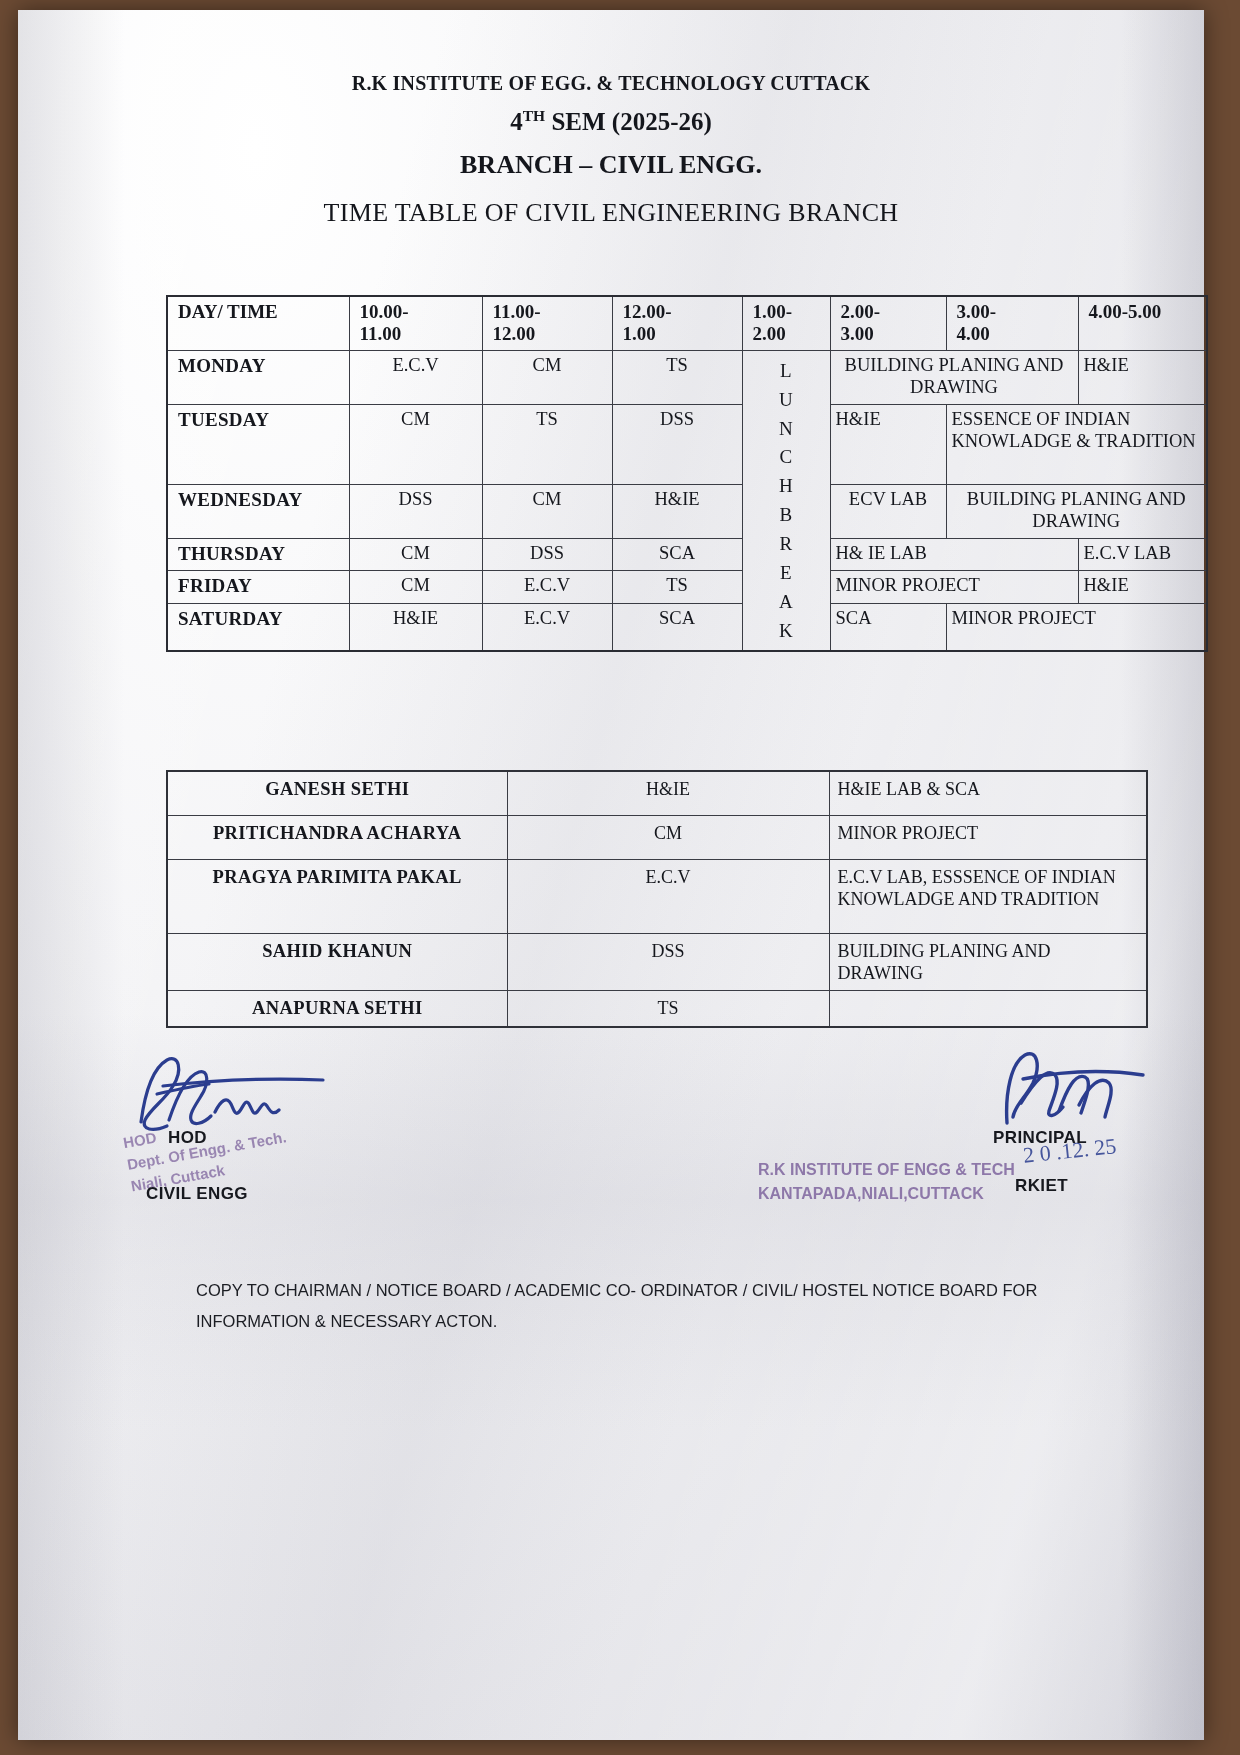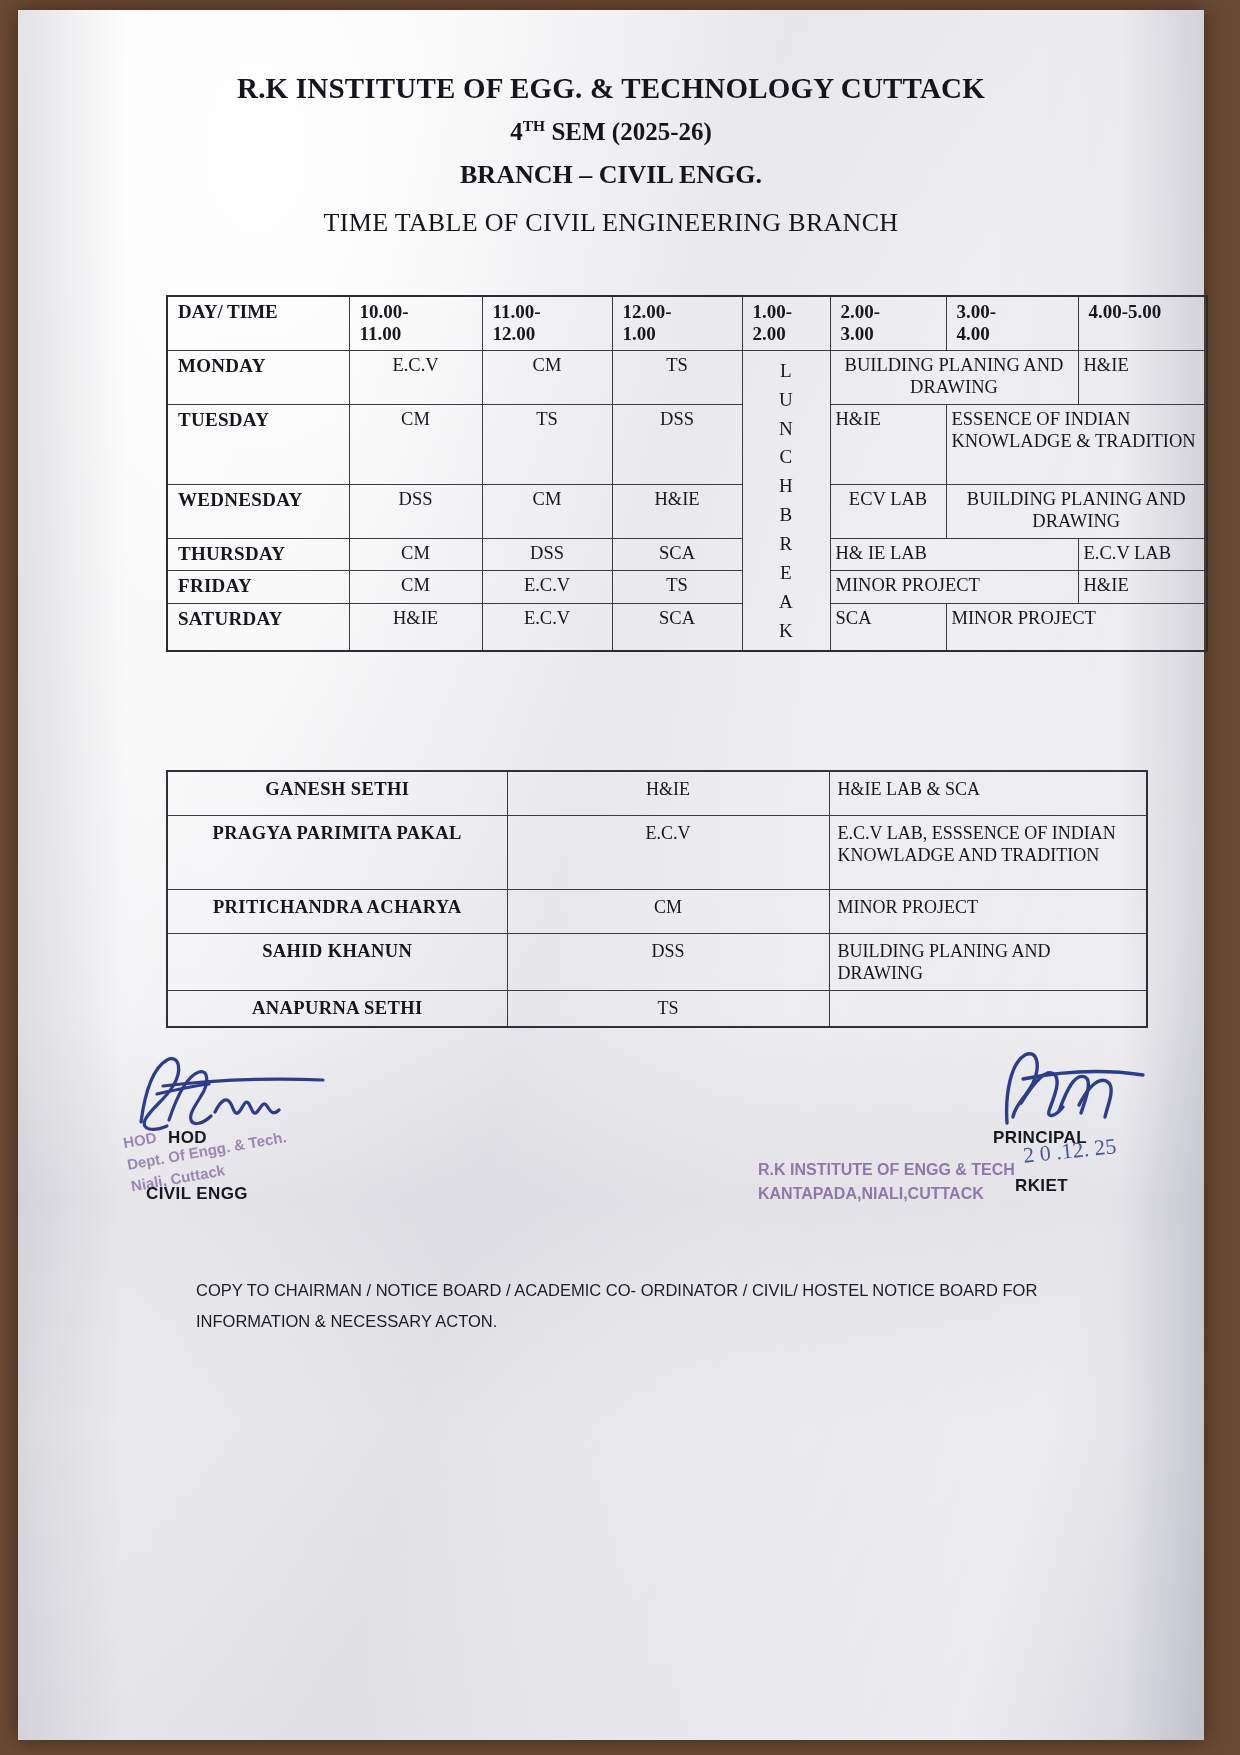--- a/index.html
+++ b/index.html
@@ -29,21 +29,21 @@
     background:linear-gradient(180deg, rgba(255,255,255,0) 0%, rgba(186,186,198,.2) 45%, rgba(255,255,255,0) 100%);}
   .sh3{left:0;top:0;width:9%;height:100%;
     background:linear-gradient(90deg, rgba(160,160,172,.28) 0%, rgba(255,255,255,0) 100%);}
   .sh4{right:0;top:0;width:7%;height:100%;
     background:linear-gradient(270deg, rgba(150,150,165,.30) 0%, rgba(255,255,255,0) 100%);}
 
   #content{position:absolute;left:0;top:0;width:100%;height:100%;}
 
   
   .h-line{text-align:center;color:#14161c;}
-  .h1{font-size:29px;font-weight:bold;letter-spacing:.2px;margin-top:62px;}
+  .h1{font-size:20px;font-weight:bold;letter-spacing:.2px;margin-top:62px;}
   .h2{font-size:25px;font-weight:bold;margin-top:12px;}
   .h3{font-size:26px;font-weight:bold;margin-top:14px;}
   .h4{font-size:26px;font-weight:normal;margin-top:18px;letter-spacing:.3px;}
   .sup{font-size:.62em;vertical-align:super;font-weight:bold;}
 
   
   table{border-collapse:collapse;}
   #tt-wrap{position:absolute;left:148px;top:285px;width:1040px;}
   #timetable{width:1040px;border:2px solid #2a2c33;table-layout:fixed;}
   #timetable td{
@@ -211,29 +211,29 @@
             <col class="fw1">
             <col class="fw2">
             <col class="fw3">
           </colgroup>
         <tbody>
           <tr style="height:44px;">
             <td class="name">GANESH SETHI</td>
             <td class="sub">H&amp;IE</td>
             <td>H&amp;IE LAB &amp;  SCA</td>
           </tr>
+          <tr style="height:44px;">
+            <td class="name">PRITICHANDRA  ACHARYA</td>
+            <td class="sub">CM</td>
+            <td>MINOR PROJECT</td>
+          </tr>
           <tr style="height:74px;">
             <td class="name">PRAGYA PARIMITA PAKAL</td>
             <td class="sub">E.C.V</td>
             <td>E.C.V LAB, ESSSENCE OF INDIAN KNOWLADGE AND TRADITION</td>
-          </tr>
-          <tr style="height:44px;">
-            <td class="name">PRITICHANDRA  ACHARYA</td>
-            <td class="sub">CM</td>
-            <td>MINOR PROJECT</td>
           </tr>
           <tr style="height:50px;">
             <td class="name">SAHID KHANUN</td>
             <td class="sub">DSS</td>
             <td>BUILDING PLANING AND DRAWING</td>
           </tr>
           <tr style="height:28px;">
             <td class="name">ANAPURNA SETHI</td>
             <td class="sub">TS</td>
             <td></td>

